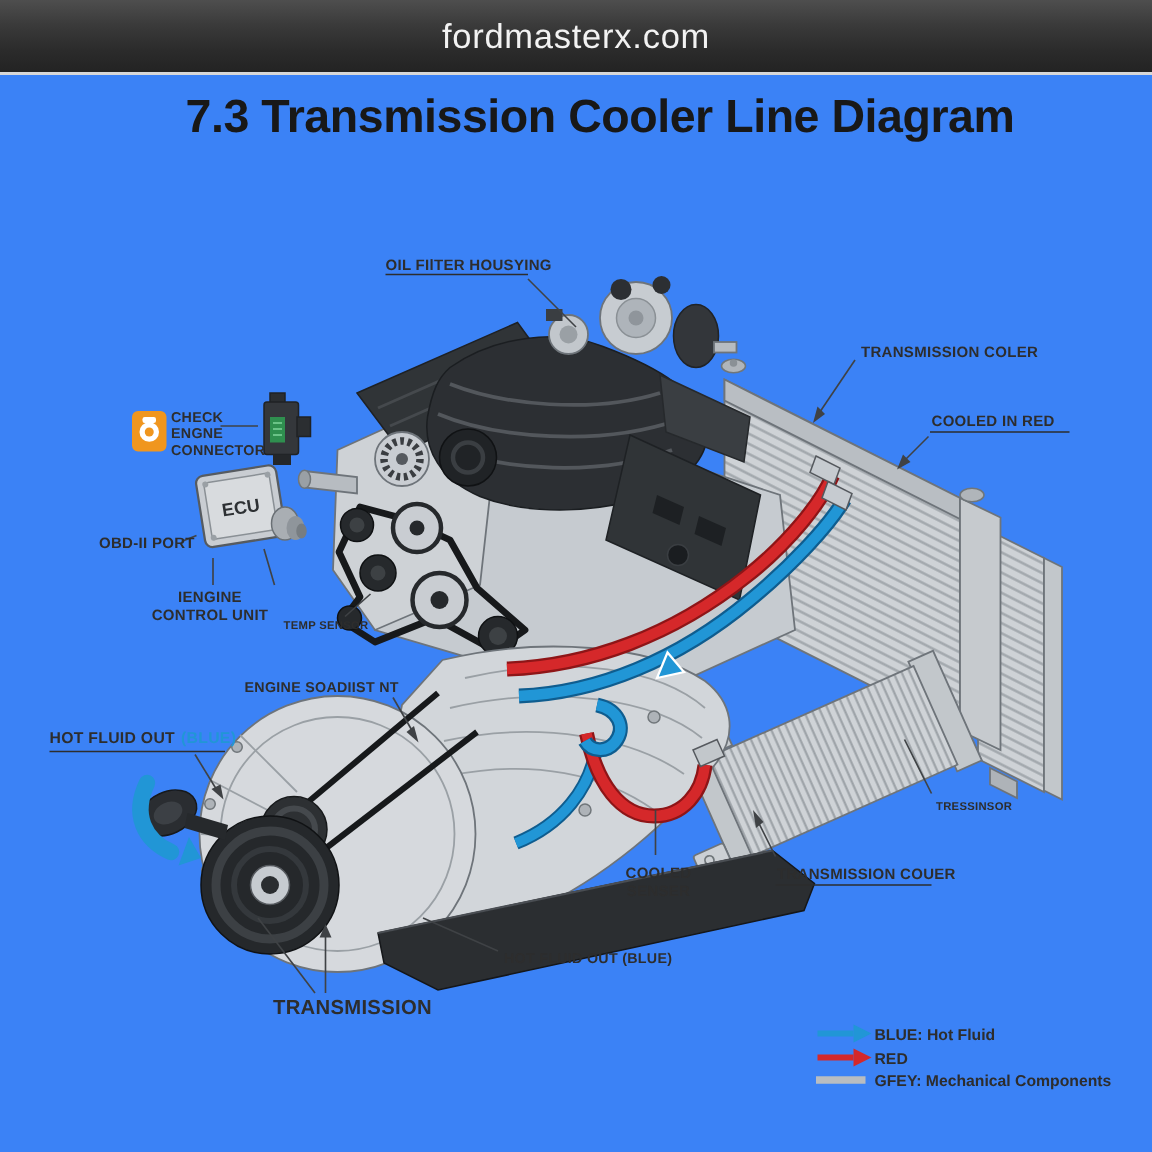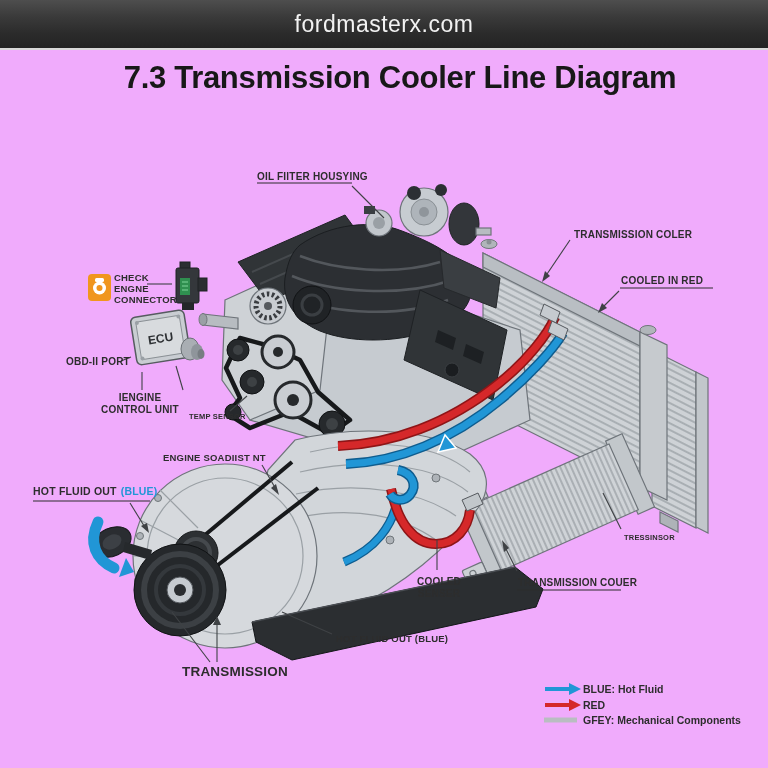--- a/index.html
+++ b/index.html
@@ -1,16 +1,16 @@
 <!DOCTYPE html>
 <html><head>
 <meta charset="utf-8">
 <style>
   html,body{margin:0;padding:0;background:#ffffff;}
-  .stage{position:relative;width:768px;height:768px;background:#f0abfc;overflow:hidden;
+  .stage{position:relative;width:768px;height:768px;background:#3b82f6;overflow:hidden;
          font-family:"Liberation Sans",sans-serif;}
   .banner{position:absolute;top:0;left:0;width:768px;height:48px;
           background:linear-gradient(#4e4e4e 0%,#3a3a3a 35%,#2b2b2b 70%,#232323 100%);
           border-bottom:2px solid #d8d8d8;
           display:flex;align-items:center;justify-content:center;}
   .banner-text{color:#f2f2f2;font-size:23px;letter-spacing:.5px;}
   .page-title{position:absolute;top:60px;left:0;width:768px;text-align:center;
               font-size:31px;font-weight:bold;color:#181818;letter-spacing:-.3px;margin-left:16px;}
   svg{position:absolute;top:0;left:0;}
   .lbl{font-family:"Liberation Sans",sans-serif;font-size:10px;font-weight:bold;fill:#2d2d2d;letter-spacing:.2px;}

